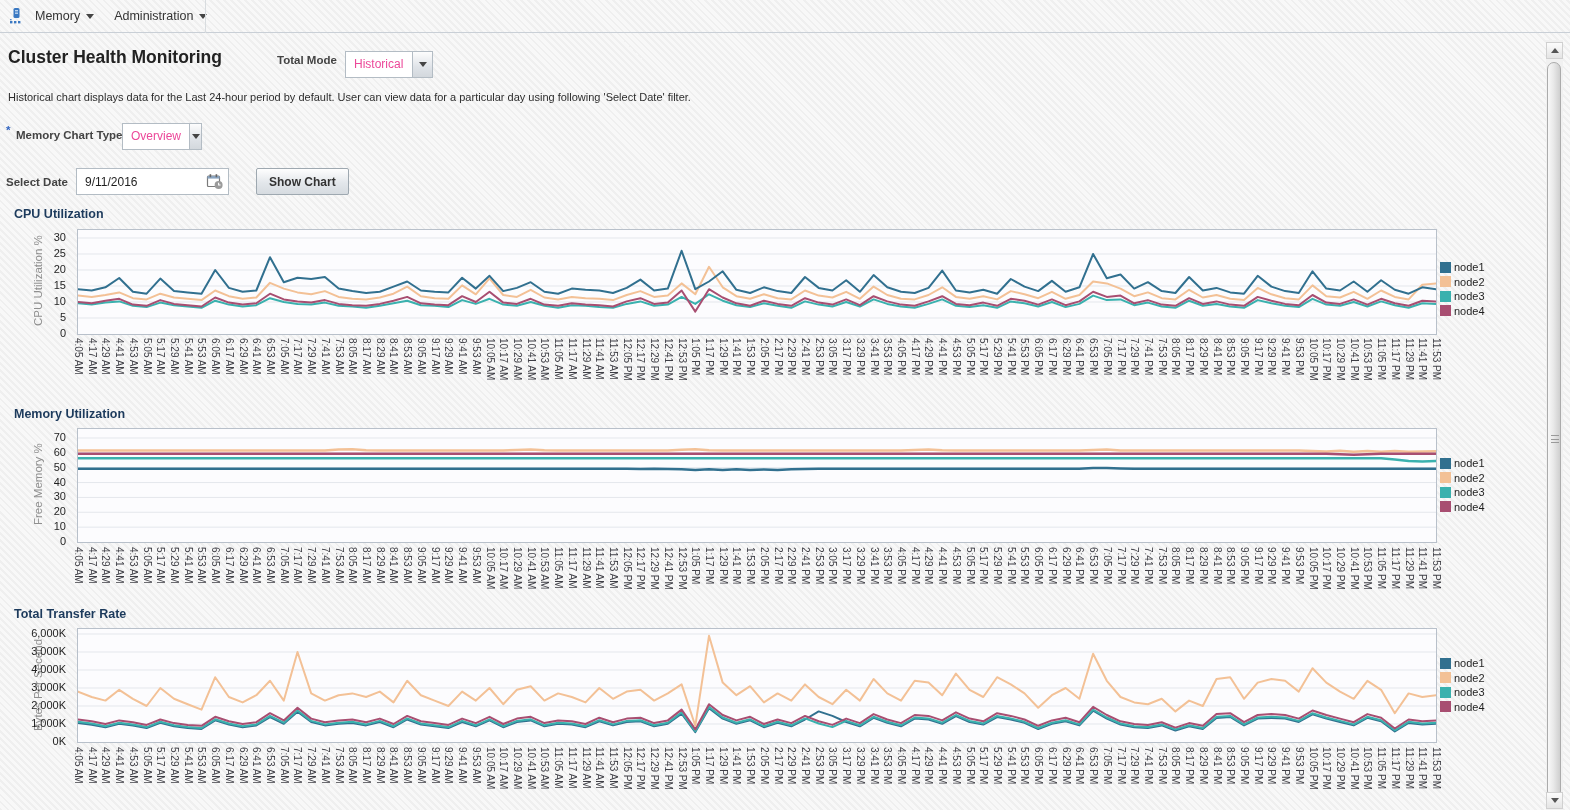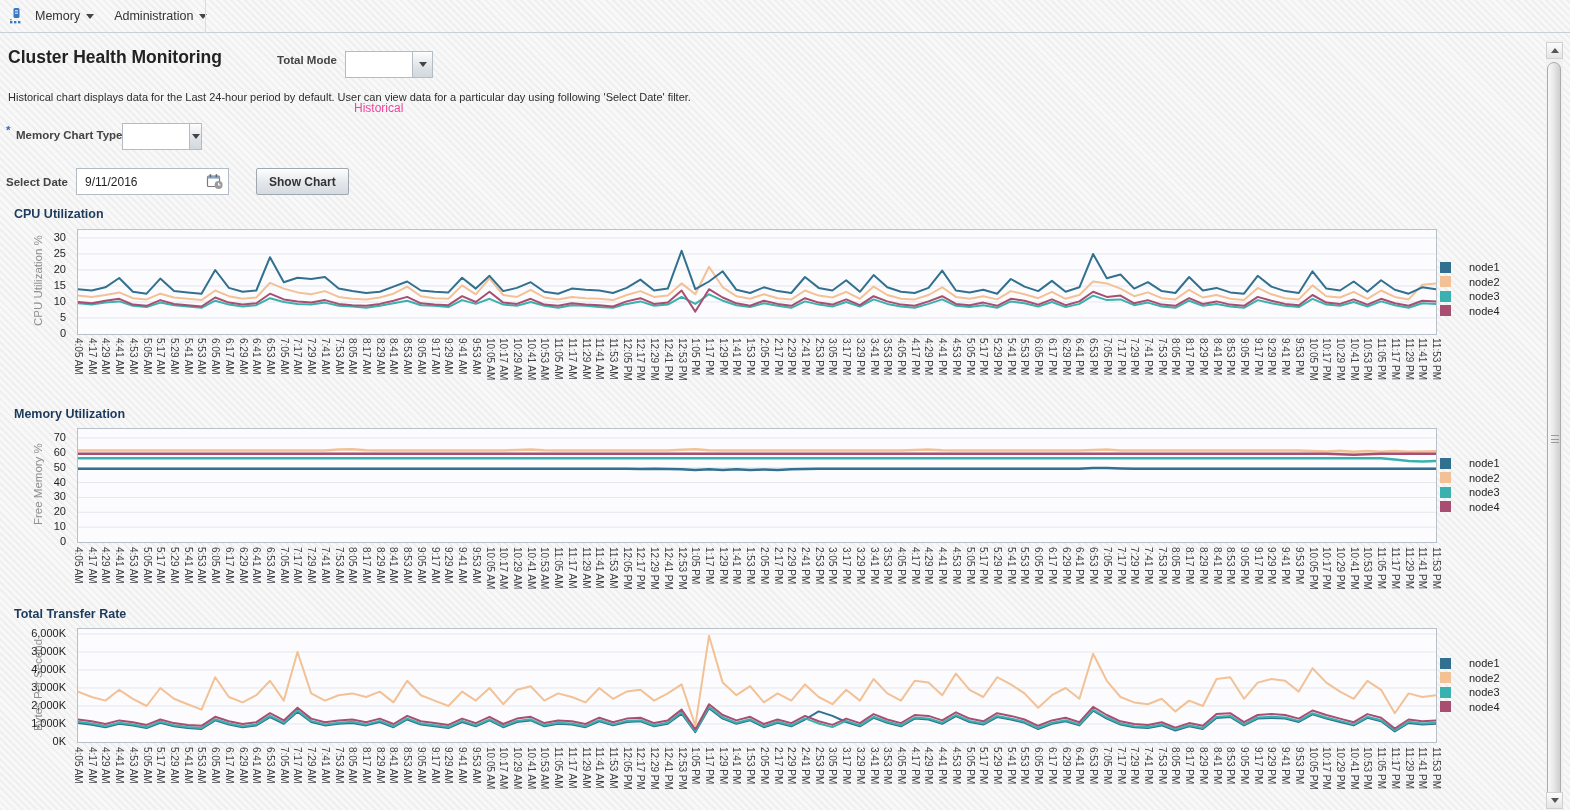--- a/index.html
+++ b/index.html
@@ -18,21 +18,21 @@
   .caret { width:0; height:0; border-left:4px solid transparent; border-right:4px solid transparent;
     border-top:5px solid #444; display:inline-block; }
   .topbar-sep { position:absolute; left:205px; top:0; width:1px; height:33px; background:#d8dcdf; }
   .topbar-right { position:absolute; right:8px; top:0; height:33px; display:flex; align-items:center; gap:8px; }
   .refreshed-label { font-size:11.5px; color:#3c3c3c; }
   .refreshed-value { font-size:11.5px; font-weight:bold; color:#333; }
   
   .page-title { position:absolute; left:8px; top:47px; font-size:17.5px; font-weight:bold; color:#222; }
   .viewmode-label { position:absolute; left:277px; top:54px; font-size:11.5px; font-weight:bold; color:#444; }
   .combo { position:absolute; height:27px; background:#fff; border:1px solid #b3bcc4; display:flex; align-items:stretch; }
-  .combo-text { font-size:12px; color:#ec4899; padding:5px 8px 0 8px; flex:1; white-space:nowrap;margin-top:44px; }
+  .combo-text { font-size:12px; color:#ec4899; padding:5px 8px 0 8px; flex:1; white-space:nowrap; }
   .combo-btn { width:20px; border-left:1px solid #b3bcc4;
     background:linear-gradient(#fdfdfd,#dfe3e8 60%,#d3d8dd); display:flex; align-items:center; justify-content:center; }
   .combo-viewmode { left:345px; top:51px; width:88px; }
   .combo-charttype { left:122px; top:123px; width:80px; }
   .desc { position:absolute; left:8px; top:91px; font-size:11px; color:#2d2d2d; }
   .req-star { position:absolute; left:6px; top:124px; color:#2f63c0; font-size:11.5px; font-weight:bold; }
   .charttype-label { position:absolute; left:16px; top:129px; font-size:11.5px; font-weight:bold; color:#444; }
   .date-label { position:absolute; left:6px; top:176px; font-size:11.5px; font-weight:bold; color:#444; }
   .date-input { position:absolute; left:76px; top:168px; width:153px; height:27px; background:#fff;
     border:1px solid #b3bcc4; display:flex; align-items:center; }
@@ -44,21 +44,21 @@
   
   .chart-block { position:absolute; left:0; width:1570px; }
   .chart-title { position:absolute; left:14px; top:2px; font-size:12.5px; font-weight:bold; color:#1c3a5c; }
   .unit-label { position:absolute; left:30px; width:16px; display:flex; align-items:center; justify-content:center;
     writing-mode:vertical-rl; transform:rotate(180deg); font-size:11.5px; color:#8f8f8f; white-space:nowrap; }
   .ytick-col { position:absolute; left:28px; width:44px; }
   .ytick { position:absolute; right:6px; font-size:11px; color:#1f1f1f; white-space:nowrap; }
   .plot { position:absolute; left:77px; background:#fcfcfe; border:1px solid #b8c0ca; }
   .plot svg { display:block; }
   .legend { position:absolute; left:1440px; }
-  .legend-row { display:flex; align-items:center; gap:18px; height:14.5px; }
+  .legend-row { display:flex; align-items:center; gap:3px; height:14.5px; }
   .legend-swatch { width:11px; height:11px; display:inline-block; }
   .legend-text { font-size:11px; color:#1f1f1f; }
   .xlabels { position:absolute; left:77px; width:1372px; height:66px; }
   .xlab { position:absolute; top:2px; writing-mode:vertical-rl; font-size:10px; color:#3f3f46; white-space:nowrap; }
   
   .vscroll { position:absolute; left:1546px; top:40px; width:17px; height:770px; background:#f1f1f1; }
   .vs-btn { position:absolute; left:0; width:17px; height:17px; background:linear-gradient(#fcfcfc,#e4e4e4);
     border:1px solid #d0d0d0; display:flex; align-items:center; justify-content:center; }
   .vs-up { top:2px; } .vs-down { bottom:1px; }
   .vs-arrow-up { width:0; height:0; border-left:4px solid transparent; border-right:4px solid transparent; border-bottom:5px solid #555; }

